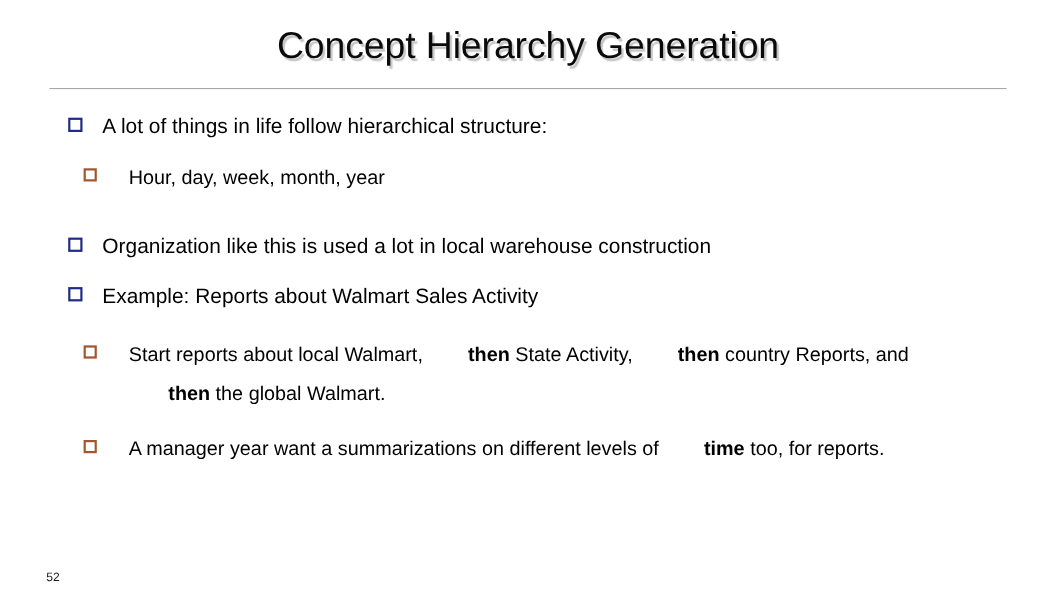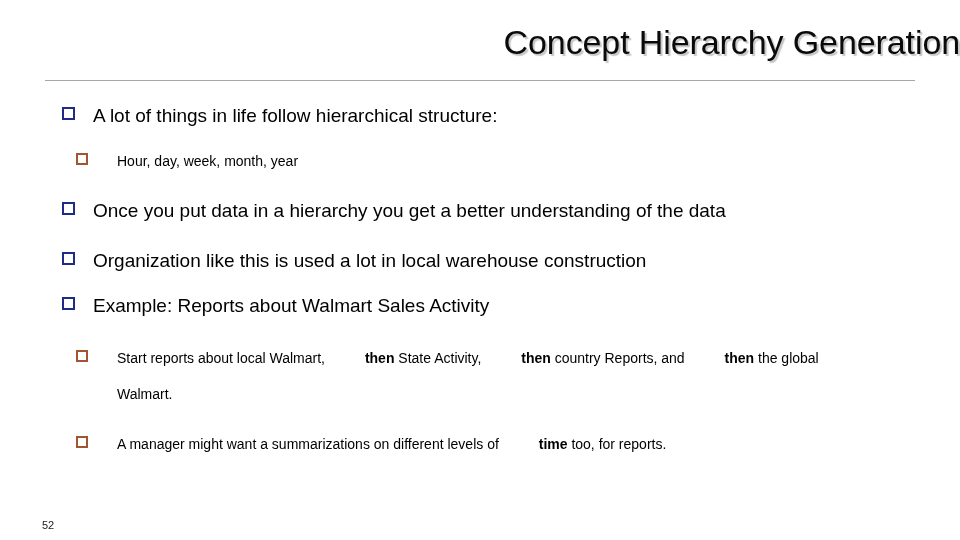--- a/index.html
+++ b/index.html
@@ -23,21 +23,21 @@
     inset: 0;
     background: #ffffff;
   }
 
   
   .title-area {
     position: absolute;
     left: 0;
     top: 22px;
     width: 960px;
-    text-align: right;
+    text-align: center;
   }
   .slide-title {
     display: inline-block;
     font-family: "Liberation Sans", sans-serif;
     font-size: 34px;
     font-weight: 400;
     line-height: 40px;
     letter-spacing: -0.1px;
     color: #0a0a0a;
     text-shadow: 2px 2px 1px rgba(150,150,150,0.55);
@@ -96,21 +96,21 @@
   .lvl1 > .marker .sq {
     width: 13px;
     height: 13px;
     border: 2.2px solid #1f2c87;
   }
 
   
   .lvl2 {
     padding-left: 117px;
     padding-right: 60px;
-    font-size: 14px;
+    font-size: 18px;
     line-height: 36px;
     font-weight: 400;
     color: #000000;
   }
   .lvl2 > .marker {
     left: 76px;
     top: 10px;
   }
   .lvl2 > .marker .sq {
     width: 12px;
@@ -160,60 +160,54 @@
 
     <div class="bullet-row lvl2">
       <span class="marker">
           <span class="sq"></span>
         </span>
       <span>Hour, day, week, month, year</span>
     </div>
 
     <div class="spacer-md"></div>
 
+
+    <div class="spacer-md"></div>
+
     <div class="bullet-row lvl1">
       <span class="marker">
           <span class="sq"></span>
         </span>
-      <span>Once you put data in a hierarchy you get a better understanding of the data</span>
+      <span>Organization like this is used a lot in local warehouse construction</span>
+    </div>
+
+    <div class="spacer-sm"></div>
+
+    <div class="bullet-row lvl1">
+      <span class="marker">
+          <span class="sq"></span>
+        </span>
+      <span>Example: Reports about Walmart Sales Activity</span>
+    </div>
+
+    <div class="spacer-lg"></div>
+
+    <div class="bullet-row lvl2">
+      <span class="marker">
+          <span class="sq"></span>
+        </span>
+      <span><span>Start reports about local Walmart, </span><b>then</b><span> State Activity, </span><b>then</b><span> country Reports, and </span><b>then</b><span> the global Walmart.</span></span>
     </div>
 
     <div class="spacer-md"></div>
 
-    <div class="bullet-row lvl1">
-      <span class="marker">
-          <span class="sq"></span>
-        </span>
-      <span>Organization like this is used a lot in local warehouse construction</span>
-    </div>
-
-    <div class="spacer-sm"></div>
-
-    <div class="bullet-row lvl1">
-      <span class="marker">
-          <span class="sq"></span>
-        </span>
-      <span>Example: Reports about Walmart Sales Activity</span>
-    </div>
-
-    <div class="spacer-lg"></div>
-
     <div class="bullet-row lvl2">
       <span class="marker">
           <span class="sq"></span>
         </span>
-      <span><span>Start reports about local Walmart, </span><b>then</b><span> State Activity, </span><b>then</b><span> country Reports, and </span><b>then</b><span> the global Walmart.</span></span>
-    </div>
-
-    <div class="spacer-md"></div>
-
-    <div class="bullet-row lvl2">
-      <span class="marker">
-          <span class="sq"></span>
-        </span>
-      <span><span>A manager might want a summarizations on different levels of </span><b>time</b><span> too, for reports.</span></span>
+      <span><span>A manager year want a summarizations on different levels of </span><b>time</b><span> too, for reports.</span></span>
     </div>
 
   </div>
 
   <div class="slide-number">52</div>
 
 </div>
 
 </body></html>

